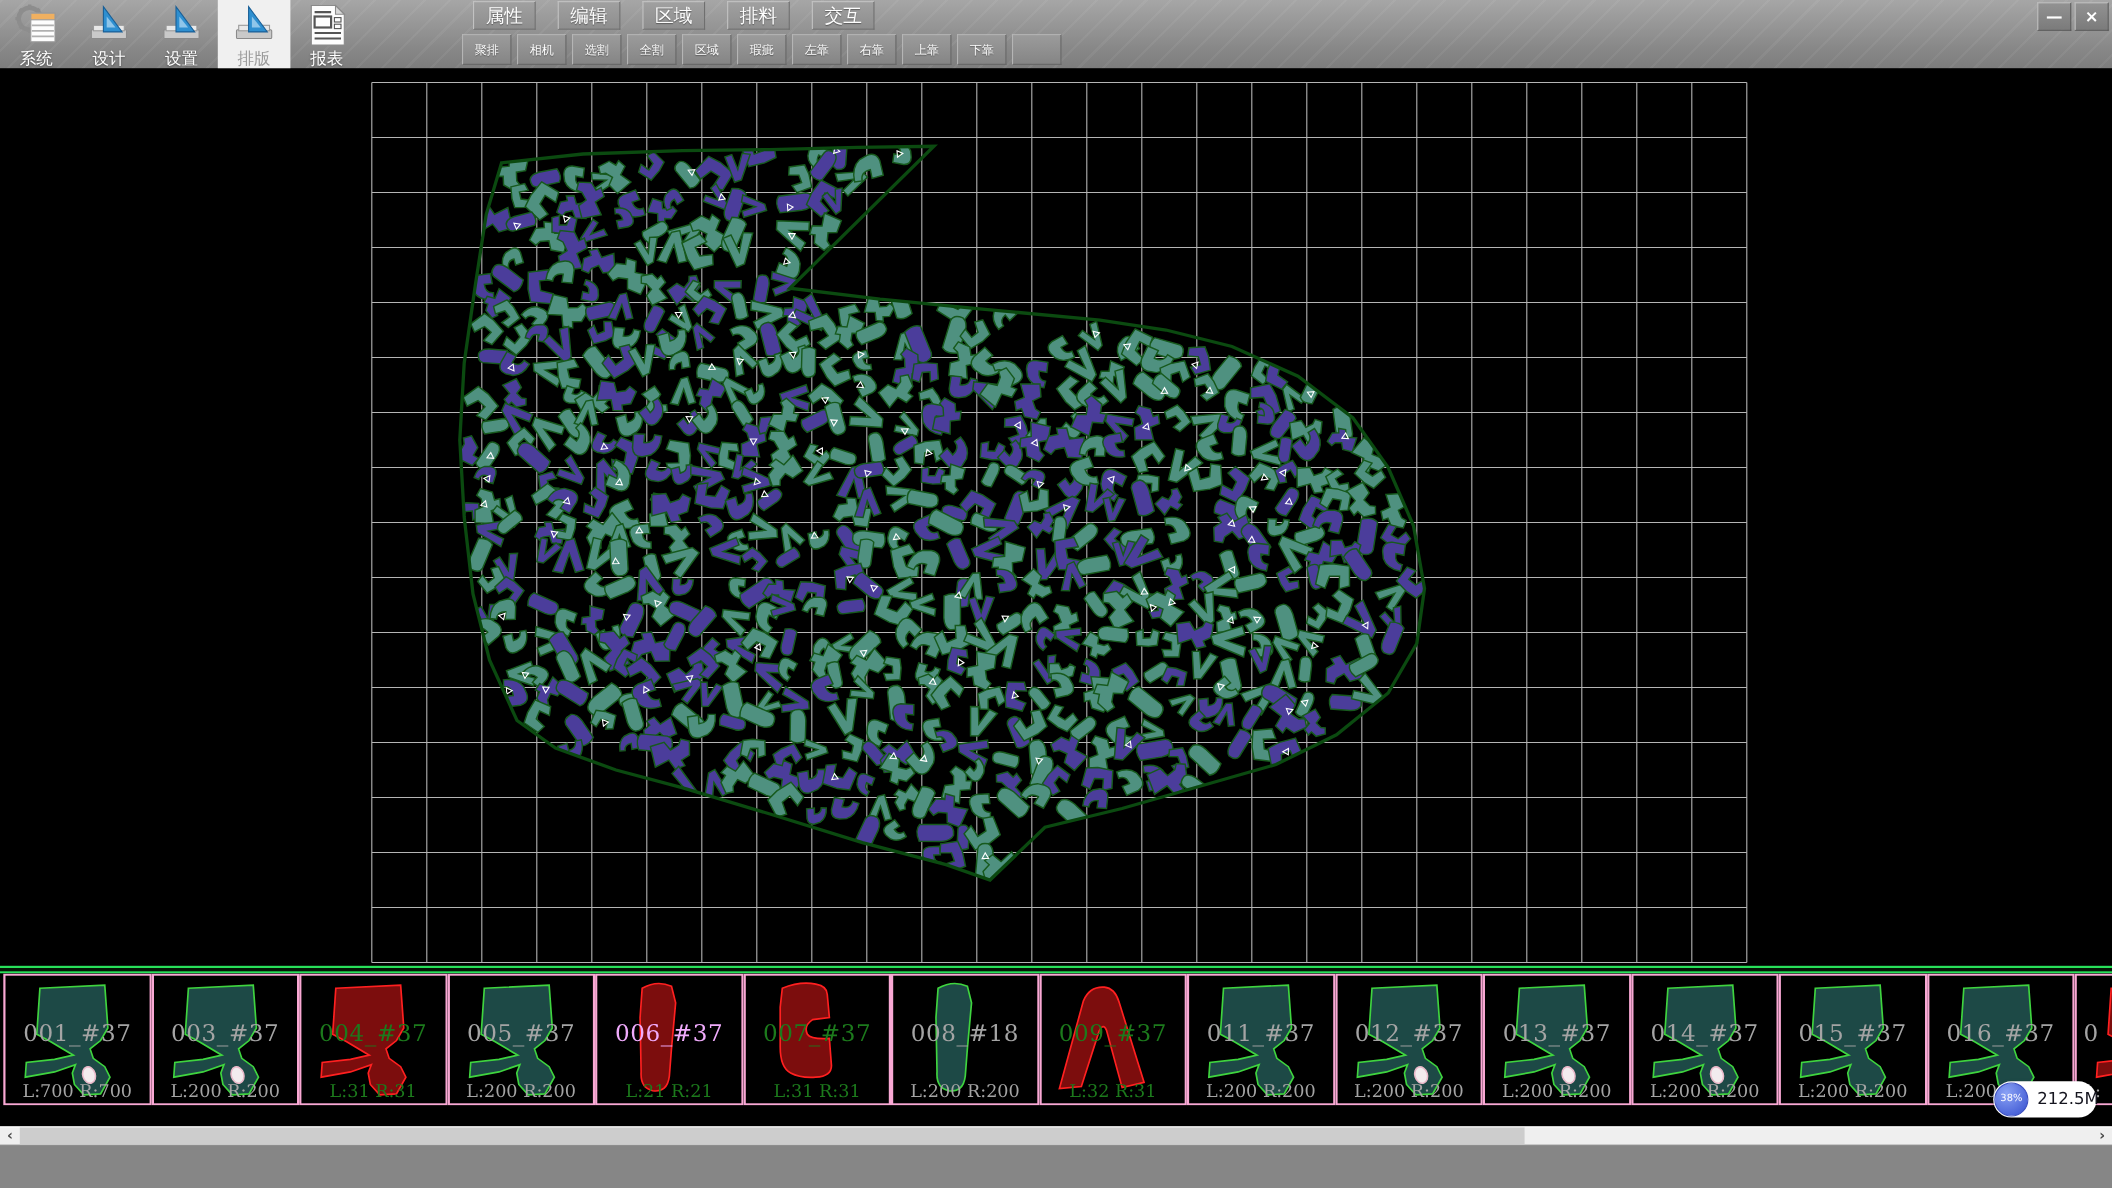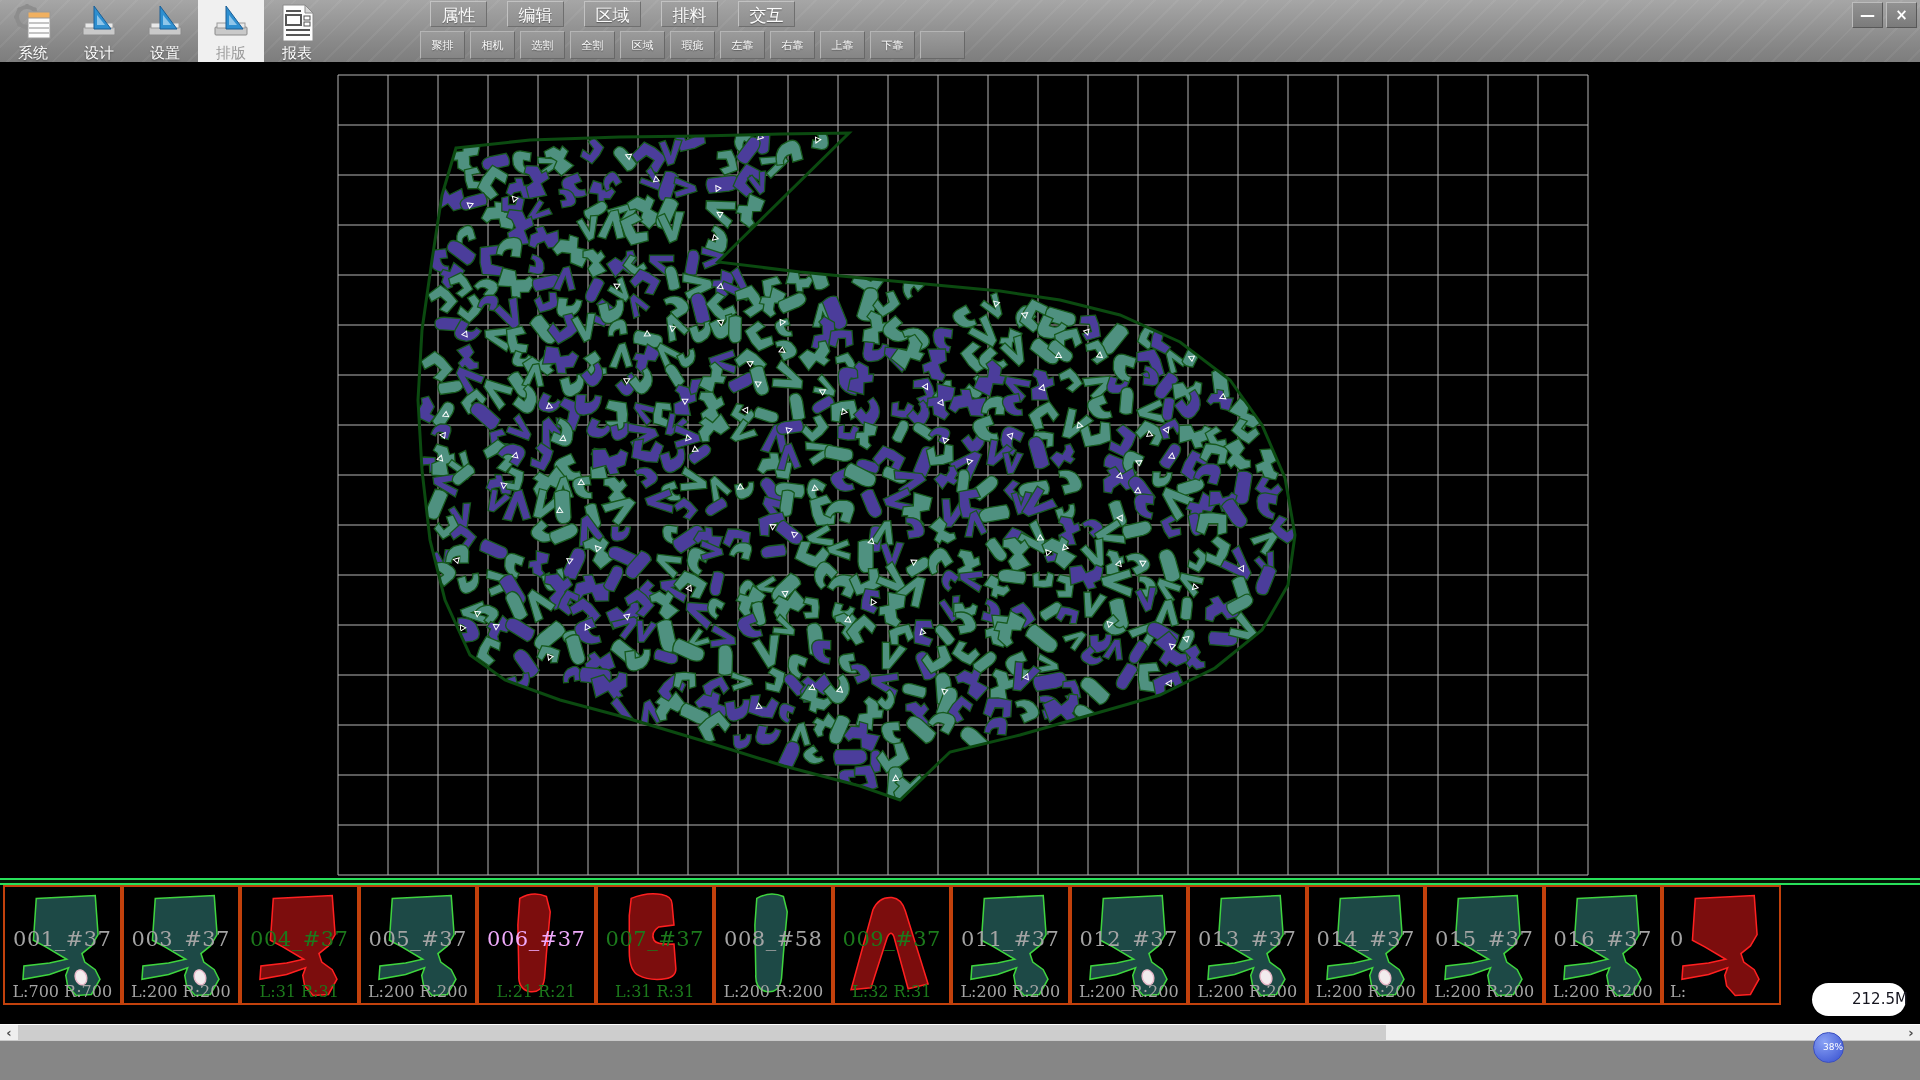--- a/index.html
+++ b/index.html
@@ -52,22 +52,22 @@
   #canvas-wrap{position:absolute;left:0;top:62px;width:1920px;height:816px;background:#000;}
   
   #strip-accent{position:absolute;left:0;top:878px;width:1920px;height:7px;background:#000;}
   #strip-accent .g{height:2px;background:#28e05a;}
   #strip-accent .k{height:3px;background:#041505;}
   #parts-strip{
     position:absolute;left:0;top:885px;width:1920px;height:120px;background:#000;
     display:flex;padding-left:3px;box-sizing:border-box;overflow:hidden;
   }
   .part-cell{
-    flex:0 0 114.5px;height:116px;border:2px solid #c2410c;background:#000;
-    position:relative;overflow:hidden;
+    flex:0 0 114.5px;height:116px;border:2px solid #f9a8d4;background:#000;
+    position:relative;overflow:hidden;padding-left:16px;
   }
   .part-cell svg{position:absolute;left:0;top:0;}
   .part-name{
     position:absolute;left:0;right:0;top:40px;text-align:center;
     font-family:"DejaVu Serif","Liberation Serif",serif;font-size:21px;letter-spacing:.5px;
   }
   .part-counts{
     position:absolute;left:0;right:0;bottom:2px;text-align:center;
     font-family:"DejaVu Serif","Liberation Serif",serif;font-size:16px;
   }
@@ -85,21 +85,21 @@
   #bottom-bar{position:absolute;left:0;top:1040px;width:1920px;height:40px;background:#868686;border-top:1px solid #c9c9c9;box-sizing:border-box;}
   
   #status-badge{
     position:absolute;left:1812px;top:983px;width:94px;height:33px;background:#fff;
     border-radius:17px;z-index:9;box-shadow:0 1px 3px rgba(0,0,0,.35);
   }
   #status-badge .circle{
     position:absolute;left:1px;top:1px;width:31px;height:31px;border-radius:50%;
     background:radial-gradient(circle at 35% 30%,#8aa2f5,#4a63d8 75%);
     border:1px solid #3b4fc0;box-sizing:border-box;
-    color:#fff;font-size:9px;text-align:right;line-height:29px;margin-top:48px;
+    color:#fff;font-size:9px;text-align:center;line-height:29px;
   }
   #status-badge .mem{
     position:absolute;left:40px;top:0;height:33px;line-height:33px;
     font-size:15px;color:#15151f;
   }
 </style>
 </head>
 <body>
 
 <div id="ribbon">
@@ -1009,21 +1009,21 @@
       <svg width="112" height="116" viewBox="0 0 104 122">
         <path d="M28,12 Q45,5 60,8 Q71,10 71,18 L73,40 L57,42 Q48,48 52,56 Q55,61 73,60 L75,86 Q75,96 60,97 Q45,98 36,93 Q26,88 26,68 L26,30 Z" fill="#7c0d0d" stroke="#ff2020" stroke-width="1.6"></path>
       </svg>
       <div class="part-name" style="color: rgb(28, 122, 28);">007_#37</div>
       <div class="part-counts" style="color: rgb(28, 122, 28);">L:31 R:31</div>
     </div>
     <div class="part-cell">
       <svg width="112" height="116" viewBox="0 0 104 122">
         <path d="M36,12 Q50,4 64,10 L68,26 L64,70 L62,96 Q60,112 46,110 Q34,107 35,92 L34,40 Z" fill="#1d4946" stroke="#3fd43f" stroke-width="1.6"></path>
       </svg>
-      <div class="part-name" style="color: rgb(164, 164, 164);">008_#58</div>
+      <div class="part-name" style="color: rgb(164, 164, 164);">008_#18</div>
       <div class="part-counts" style="color: rgb(164, 164, 164);">L:200 R:200</div>
     </div>
     <div class="part-cell">
       <svg width="112" height="116" viewBox="0 0 104 122">
         <path d="M10,108 L33,24 Q39,10 53,11 Q63,12 67,25 L91,102 L70,107 L55,52 Q52,45 48,53 L31,106 Z" fill="#7c0d0d" stroke="#ff2020" stroke-width="1.6"></path>
       </svg>
       <div class="part-name" style="color: rgb(28, 122, 28); text-align: center;">009_#37</div>
       <div class="part-counts" style="color: rgb(28, 122, 28);">L:32 R:31</div>
     </div>
     <div class="part-cell">

